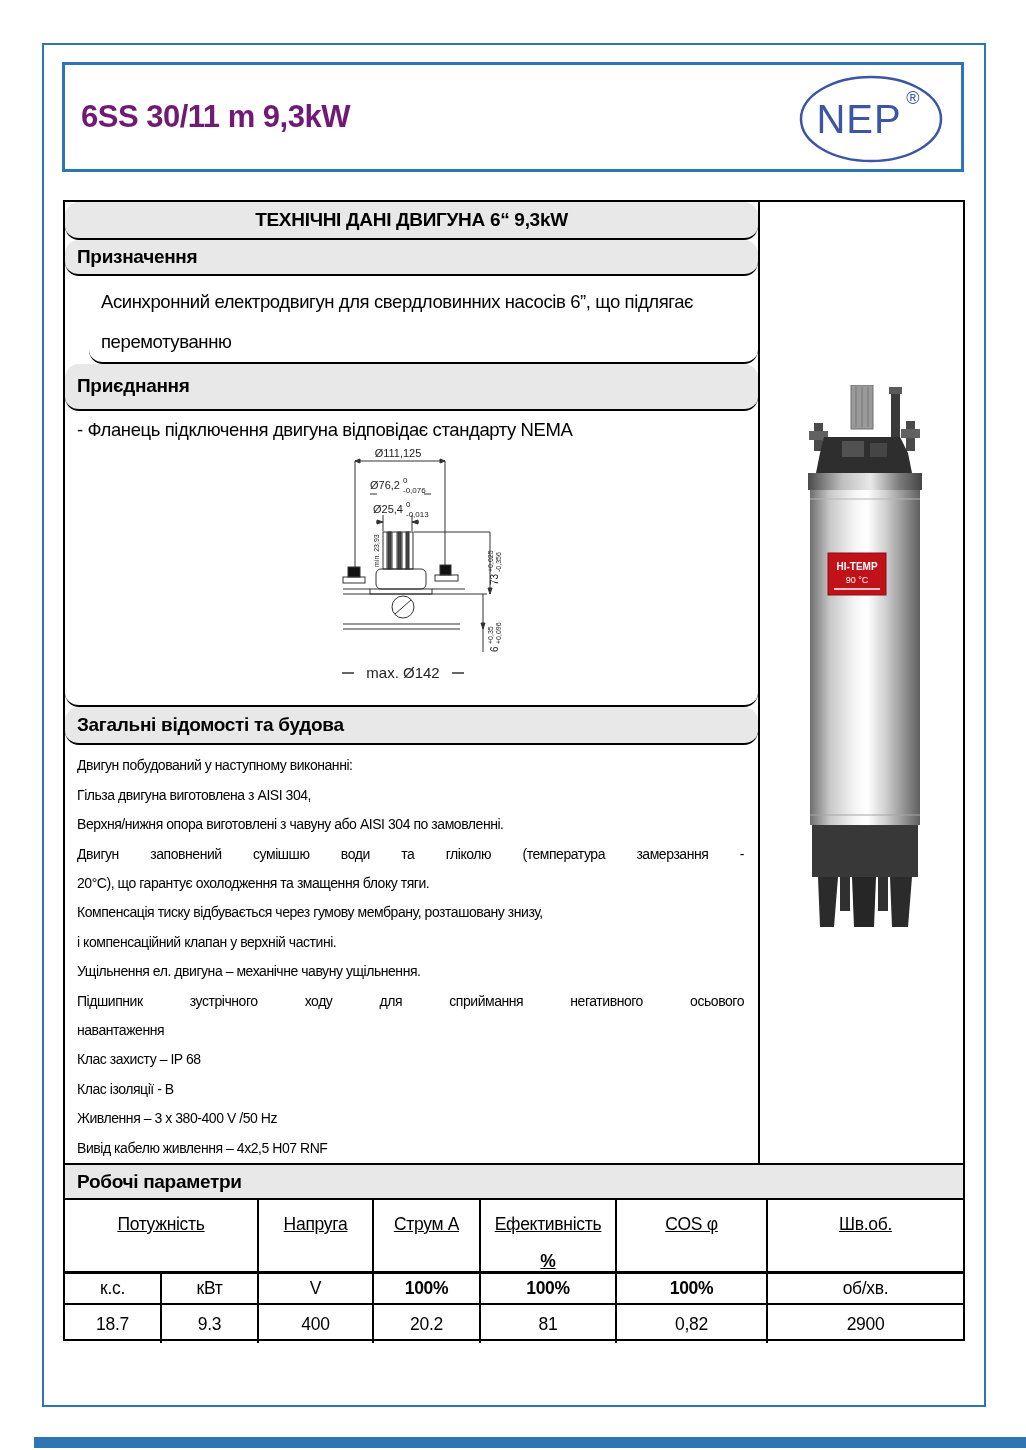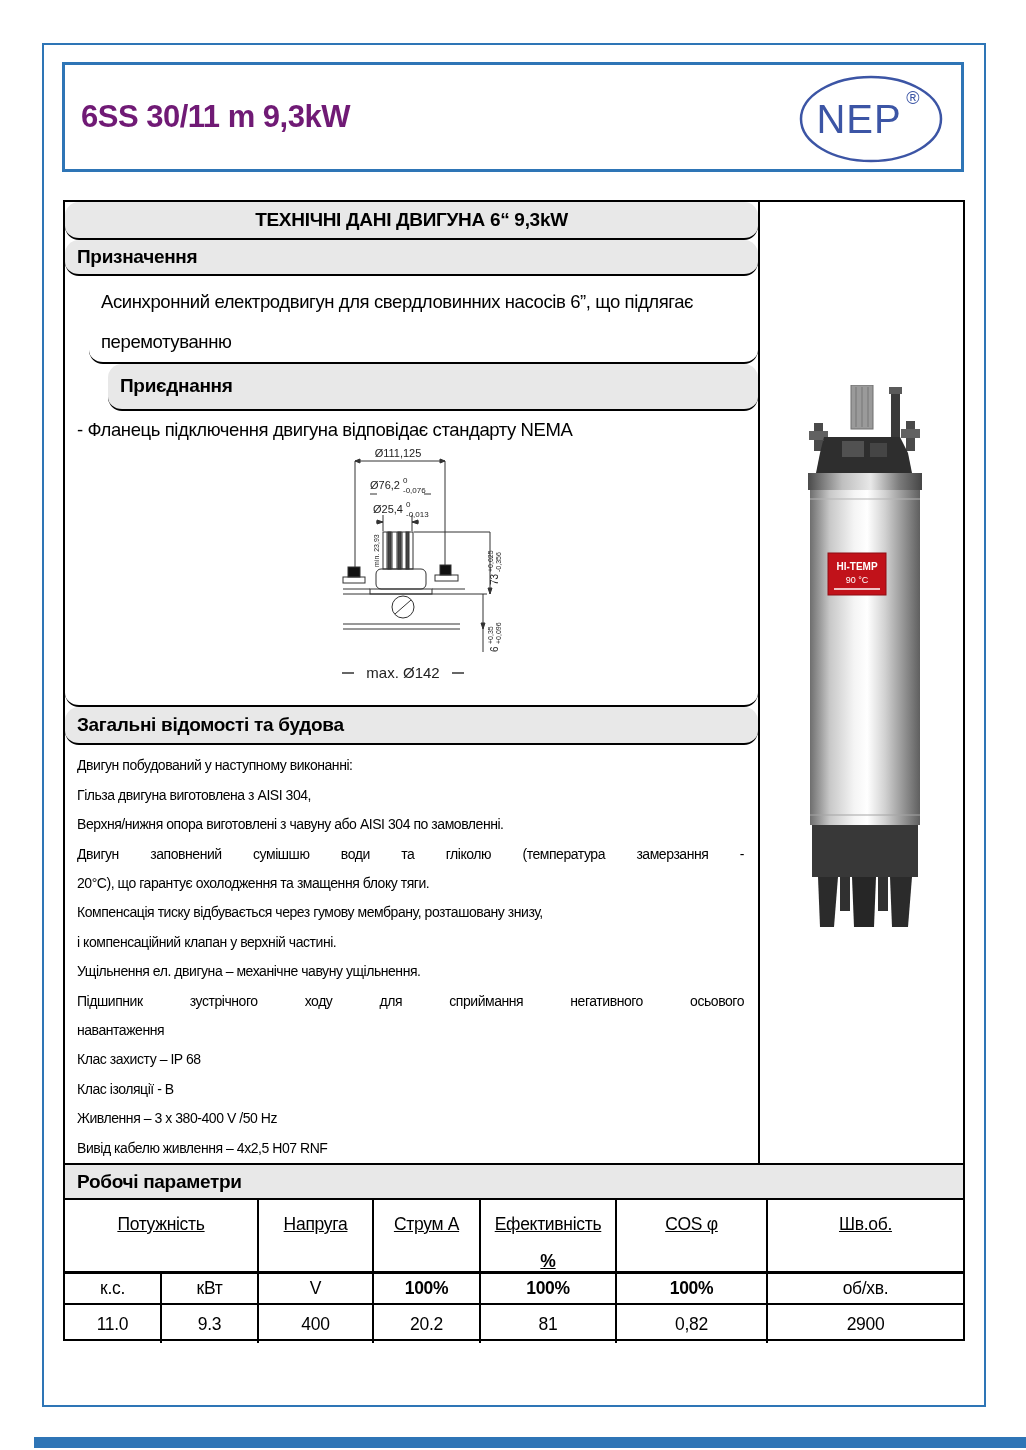--- a/index.html
+++ b/index.html
@@ -37,21 +37,21 @@
   .row { border-bottom:2px solid #000;border-radius:14px; }
   .band { background:#E8E8E8; display:flex; align-items:center; }
   .band.center { justify-content:center; }
   .band-title { font-size:19px; font-weight:bold; letter-spacing:-0.3px; padding-left:12px; }
   .band.center .band-title { padding-left:0; }
 
   .r-title { height:40px; }
   .r-purpose-band { height:38px; }
   .r-purpose { height:88px; padding:6px 12px 0 12px;margin-left:24px; }
   .r-purpose .line { font-size:18.5px; letter-spacing:-0.4px; line-height:40px; white-space:nowrap; }
-  .r-conn-band { height:50px;margin-left:43px; }
+  .r-conn-band { height:50px; }
   .r-draw { height:314px; }
   .r-draw .conn-text { font-size:18.5px; letter-spacing:-0.4px; padding:8px 0 0 12px; white-space:nowrap; }
   .r-general-band { height:40px; }
   .r-longtext { flex:1; border-bottom:none; padding:6px 14px 0 12px; }
   .r-longtext .line {
     font-size:14px; letter-spacing:-0.45px; line-height:29.4px; white-space:nowrap;
   }
   .r-longtext .line.justify { white-space:normal; text-align:justify; text-align-last:justify; }
 
   .params-band {
@@ -305,21 +305,21 @@
       <div class="pt-cell">к.с.</div>
       <div class="pt-cell">кВт</div>
       <div class="pt-cell">V</div>
       <div class="pt-cell bold">100%</div>
       <div class="pt-cell bold">100%</div>
       <div class="pt-cell bold">100%</div>
       <div class="pt-cell last">об/хв.</div>
     </div>
 
     <div class="pt-row pt-values">
-      <div class="pt-cell">11.0</div>
+      <div class="pt-cell">18.7</div>
       <div class="pt-cell">9.3</div>
       <div class="pt-cell">400</div>
       <div class="pt-cell">20.2</div>
       <div class="pt-cell">81</div>
       <div class="pt-cell">0,82</div>
       <div class="pt-cell last">2900</div>
     </div>
   </div>
 </div>
 

